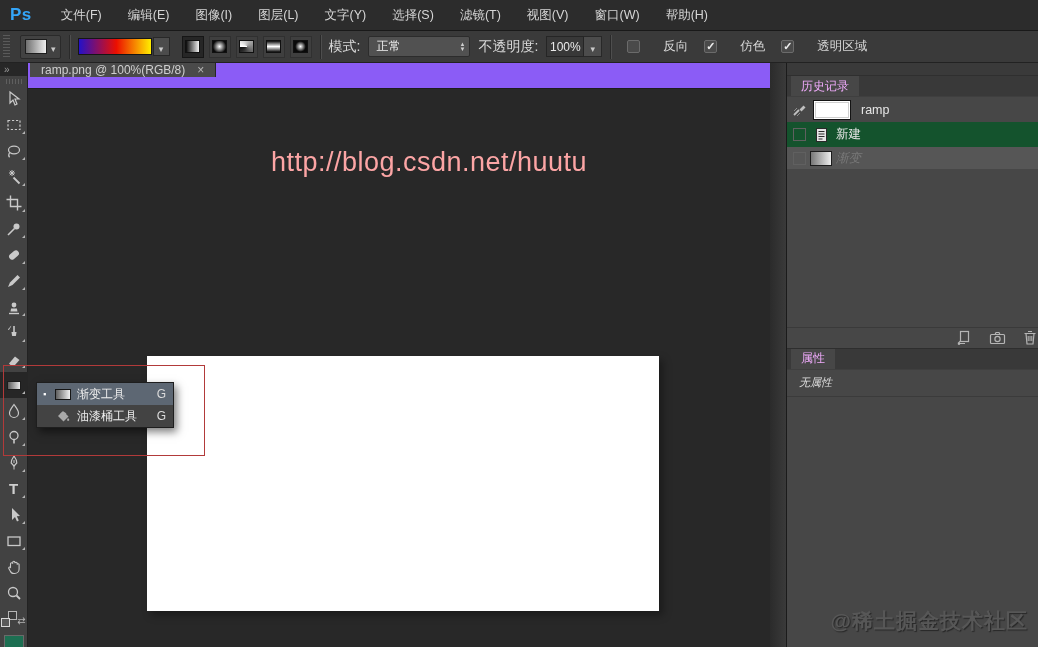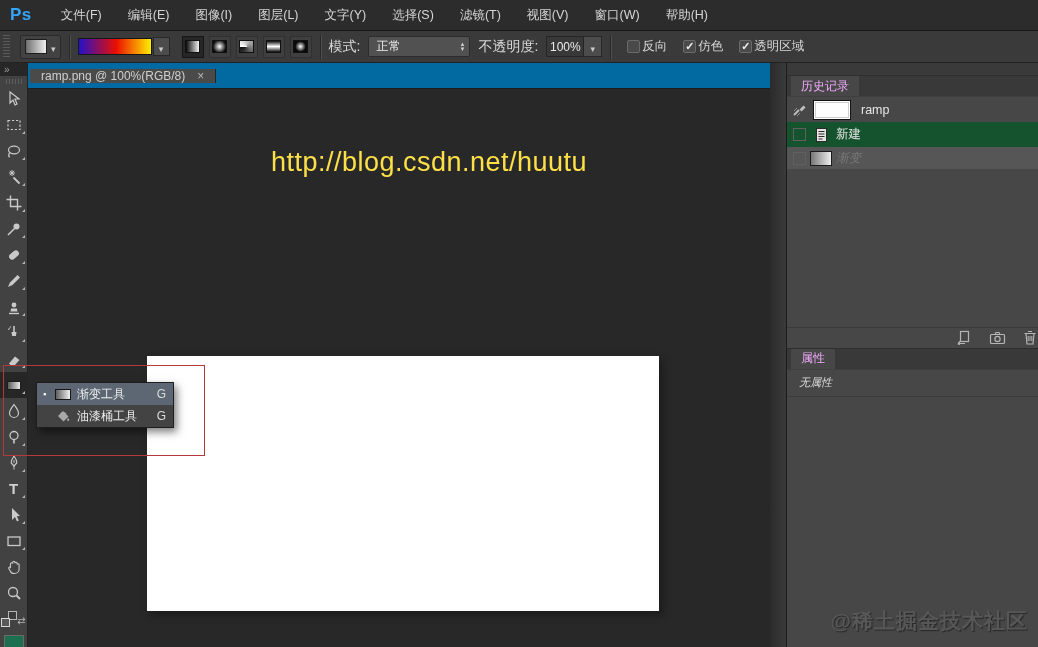--- a/index.html
+++ b/index.html
@@ -33,21 +33,21 @@
   .gt-diamond  { background:radial-gradient(circle at 50% 50%,#ffffff 0%,#0a0a0a 62%); }
   .opt-label { color:#d8d8d8; font-size:14px; white-space:nowrap; }
   .dropdown { display:flex; align-items:center; justify-content:space-between; width:102px; height:21px; background:#515151; border:1px solid #2c2c2c; border-radius:2px; padding:0 4px 0 7px; color:#efefef; font-size:12px; }
   .dd-arrows { display:flex; flex-direction:column; align-items:center; }
   .dd-arrows i { font-style:normal; font-size:6px; line-height:4.5px; color:#cfcfcf; }
   .dd-arrows i:nth-child(1)::after{content:"▲";}
   .dd-arrows i:nth-child(2)::after{content:"▼";}
   .opacity-group { display:flex; align-items:center; }
   .opacity-box { width:38px; height:21px; background:#383838; border:1px solid #252525; color:#eaeaea; font-size:12px; display:flex; align-items:center; justify-content:center; }
   .opacity-dd { width:18px; height:21px; background:#4c4c4c; border:1px solid #282828; border-left:none; display:flex; align-items:center; justify-content:center; }
-  .cb { display:flex; align-items:center; gap:2px; margin-left:8px; }
+  .cb { display:flex; align-items:center; gap:23px; margin-left:8px; }
   .cb-box { width:13px; height:13px; background:#4a4a4a; border:1px solid #6b6b6b; border-radius:2px; color:#ececec; font-size:11px; line-height:11px; text-align:center; font-weight:bold; overflow:hidden; }
   .cb-label { color:#d8d8d8; font-size:12.5px; }
 
   
   .workspace { display:flex; height:584px; }
 
   
   .toolbar { width:28px; background:#424242; border-right:1px solid #222; display:flex; flex-direction:column; align-items:center; }
   .tb-header { width:100%; height:13px; background:#272727; display:flex; align-items:center; padding-left:4px; }
   .tb-header span { color:#9a9a9a; font-size:10px; line-height:10px; }
@@ -59,25 +59,25 @@
   .tool svg { display:block; }
   .icon-type::after { content:"T"; color:#cfcfcf; font-size:15px; font-weight:bold; }
   .swatch-mini { position:relative; width:16px; height:16px; }
   .swatch-mini .back { position:absolute; right:0; top:0; width:9px; height:9px; border:1px solid #b5b5b5; background:#3a3a3a; }
   .swatch-mini .front { position:absolute; left:0; bottom:0; width:9px; height:9px; border:1px solid #d8d8d8; background:#5a5a5a; }
   .swap-arrows::after { content:"⇄"; color:#b5b5b5; font-size:10px; }
   .fg-color { margin-top:auto; width:20px; height:13px; background:#1d6f52; border:1px solid #6a6a6a; margin-bottom:-1px; }
 
   
   .docarea { width:742px; display:flex; flex-direction:column; position:relative; background:#282828; }
-  .tabrow { height:26px; background:#0369a1; border-bottom:1px solid #1d1d1d; display:flex; align-items:center; }
+  .tabrow { height:26px; background:#8b5cf6; border-bottom:1px solid #1d1d1d; display:flex; align-items:flex-start; }
   .doctab { background:#4a4a4a; color:#cfcfcf; font-size:12px; display:flex; align-items:center; padding:0 11px; gap:12px; margin-left:2px; border-right:1px solid #252525; }
   .tab-close { color:#b5b5b5; font-size:12px; }
   .canvasarea { flex:1; position:relative; background:#282828; }
-  .url-watermark { position:absolute; left:0; right:0; top:58px; text-align:center; transform:translateX(30px); color:#fde047; font-size:27px; letter-spacing:0.5px; }
+  .url-watermark { position:absolute; left:0; right:0; top:58px; text-align:center; transform:translateX(30px); color:#fca5a5; font-size:27px; letter-spacing:0.5px; }
   .canvas-doc { position:absolute; left:119px; top:267px; width:512px; height:255px; background:#ffffff; box-shadow:4px 4px 8px rgba(0,0,0,0.35); }
 
   
   .dockstrip { width:17px; background:linear-gradient(to right,#2b2b2b,#3a3a3a); border-right:1px solid #1b1b1b; }
 
   
   .rightpanel { width:251px; background:#474747; display:flex; flex-direction:column; }
   .rp-spacer { height:13px; background:#3a3a3a; border-bottom:1px solid #2f2f2f; }
   .rp-tabbar { height:21px; background:#393939; display:flex; align-items:stretch; border-bottom:1px solid #3f3f3f; }
   .rp-tab { background:#474747; color:#f0abfc; font-size:12px; padding:0 10px; display:flex; align-items:center; margin-left:4px; }

